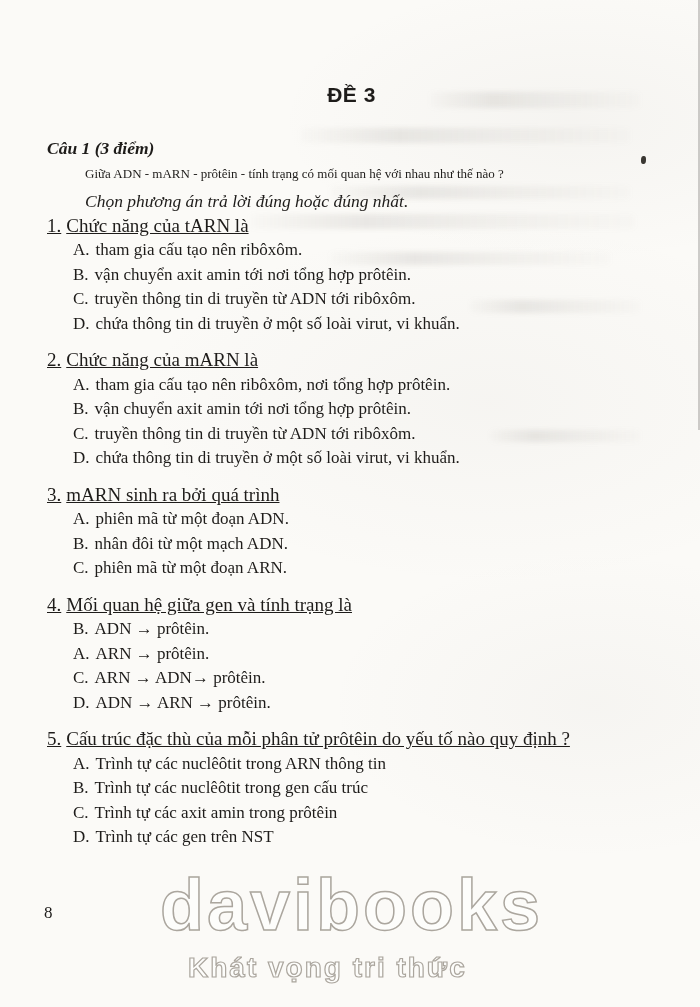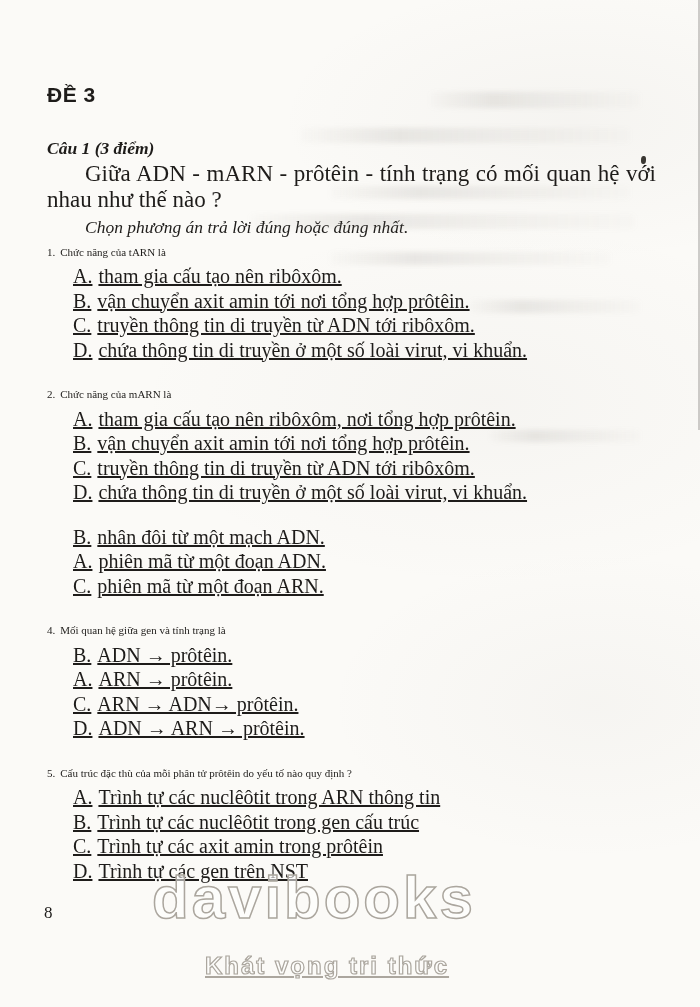--- a/index.html
+++ b/index.html
@@ -16,95 +16,95 @@
       radial-gradient(500px 260px at 70% 40%, rgba(150,145,138,0.05), transparent 70%),
       radial-gradient(380px 220px at 85% 70%, rgba(150,145,138,0.05), transparent 70%),
       var(--paper);
     font-family:"Liberation Serif","DejaVu Serif",serif;
     color:var(--ink);
     overflow:hidden;
   }
   .content{padding:0 44px 0 47px;}
   .doc-title{
     padding-top:82px;
+    text-align:center;
     font-family:"Liberation Sans","DejaVu Sans",sans-serif;
     font-weight:700;
     font-size:21px;
     line-height:26px;
     letter-spacing:0.5px;
   }
   .cau-heading{
     font-weight:700;
     font-size:17.5px;
     line-height:25px;
   }
   #cau1-heading{margin-top:28px;font-style:italic;}
   #cau2-heading{margin-top:0;}
   .cau-body{
     text-indent:38px;
     text-align:justify;
-    font-size:23px;
+    font-size:13px;
     line-height:26px;
   }
   .instruction{
     margin-top:2px;
     padding-left:38px;
     font-style:italic;
     font-size:17.5px;
     line-height:24.5px;
   }
-  .question{margin-top:20px;}
+  .question{margin-top:12px;}
   .question:first-child{margin-top:0;}
   .q-head{
-    font-size:11px;
+    font-size:19px;
     line-height:24.5px;
+    text-decoration:underline;
   }
   .q-head .q-num{margin-right:5px;}
   .option{
     padding-left:26px;
-    font-size:20px;
+    font-size:17px;
     line-height:24.5px;
-    text-decoration:underline;
   }
   .option .opt-label{margin-right:6px;}
   .page-number{
     position:absolute;
     left:44px;
     top:903px;
     font-size:17px;
   }
   
   .wm-brand{
     position:absolute;
-    left:152px;
+    left:160px;
     top:862px;
     font-family:"Liberation Sans","DejaVu Sans",sans-serif;
     font-weight:700;
-    font-size:60px;
+    font-size:72px;
     line-height:1.2;
     letter-spacing:3px;
     color:rgba(255,255,255,0.55);
     -webkit-text-stroke:1.5px var(--wm);
     white-space:nowrap;
     pointer-events:none;
   }
   .wm-slogan{
     position:absolute;
-    left:205px;
+    left:188px;
     top:953px;
     font-family:"Liberation Sans","DejaVu Sans",sans-serif;
     font-weight:700;
-    font-size:24px;
+    font-size:28px;
     line-height:1.1;
     letter-spacing:2px;
     color:rgba(255,255,255,0.55);
     -webkit-text-stroke:1.2px var(--wm);
     white-space:nowrap;
     pointer-events:none;
-    text-decoration:underline;
   }
   
   .smudge{
     position:absolute;
     background:linear-gradient(90deg, rgba(130,125,118,0.02), rgba(130,125,118,0.14) 30%, rgba(130,125,118,0.08) 60%, rgba(130,125,118,0.02));
     filter:blur(2.5px);
     border-radius:4px;
     pointer-events:none;
   }
   .sm1{left:430px;top:92px;width:210px;height:16px;}
@@ -169,22 +169,25 @@
       <div class="q-head">
         <span class="q-num">2.</span><span>Chức năng của mARN là</span>
       </div>
       <div class="option"><span class="opt-label">A.</span><span>tham gia cấu tạo nên ribôxôm, nơi tổng hợp prôtêin.</span></div>
       <div class="option"><span class="opt-label">B.</span><span>vận chuyển axit amin tới nơi tổng hợp prôtêin.</span></div>
       <div class="option"><span class="opt-label">C.</span><span>truyền thông tin di truyền từ ADN tới ribôxôm.</span></div>
       <div class="option"><span class="opt-label">D.</span><span>chứa thông tin di truyền ở một số loài virut, vi khuẩn.</span></div>
     </div>
 
     <div class="question">
+      <div class="q-head">
+        <span class="q-num">3.</span><span>mARN sinh ra bởi quá trình</span>
+      </div>
+      <div class="option"><span class="opt-label">A.</span><span>phiên mã từ một đoạn ADN.</span></div>
       <div class="option"><span class="opt-label">B.</span><span>nhân đôi từ một mạch ADN.</span></div>
-      <div class="option"><span class="opt-label">A.</span><span>phiên mã từ một đoạn ADN.</span></div>
       <div class="option"><span class="opt-label">C.</span><span>phiên mã từ một đoạn ARN.</span></div>
     </div>
 
     <div class="question">
       <div class="q-head">
         <span class="q-num">4.</span><span>Mối quan hệ giữa gen và tính trạng là</span>
       </div>
       <div class="option"><span class="opt-label">B.</span><span>ADN → prôtêin.</span></div>
       <div class="option"><span class="opt-label">A.</span><span>ARN → prôtêin.</span></div>
       <div class="option"><span class="opt-label">C.</span><span>ARN → ADN→ prôtêin.</span></div>

